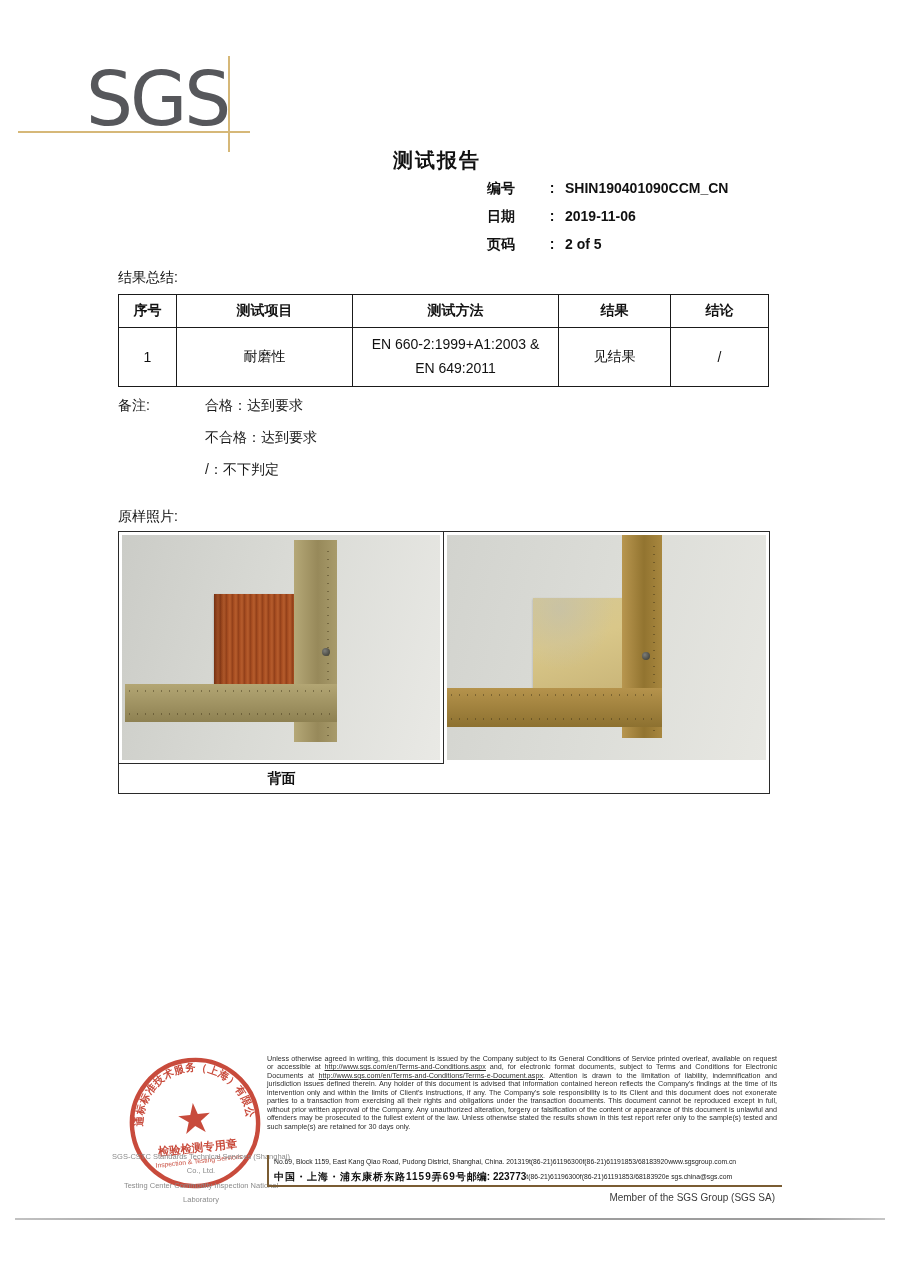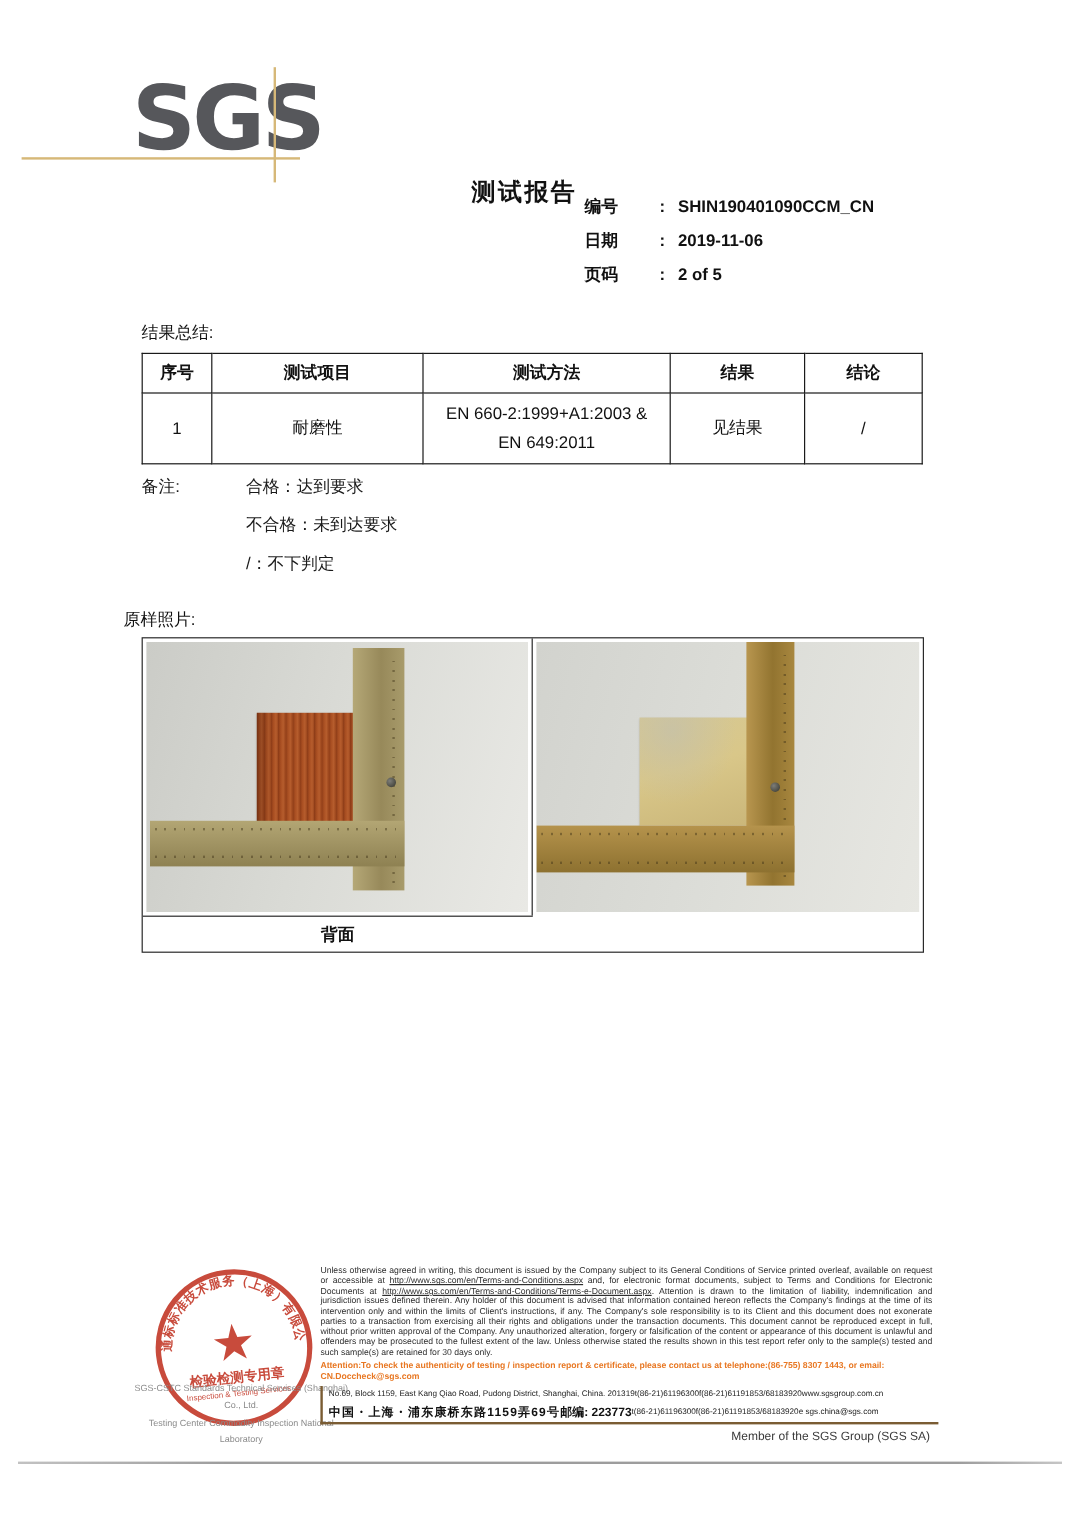--- a/index.html
+++ b/index.html
@@ -4,48 +4,48 @@
 <style>
   html,body { margin:0; padding:0; background:#fff; }
   .page {
     position:relative; width:900px; height:1279px; background:#ffffff;
     font-family:"Liberation Sans","DejaVu Sans",sans-serif; color:#1a1a1a;
     overflow:hidden;
   }
   .abs { position:absolute; }
 
   
-  .logo-text { left:86px; top:62px; font-size:74px; font-weight:700; color:#56575b;
-               letter-spacing:-3px; line-height:1; font-family:"DejaVu Sans","Liberation Sans",sans-serif;margin-left:24px; }
+  .logo-text { left:86px; top:62px; font-size:74px; font-weight:400; color:#56575b;
+               letter-spacing:-3px; line-height:1; font-family:"DejaVu Sans","Liberation Sans",sans-serif; }
   .logo-hline { left:18px; top:131px; width:232px; height:2px; background:#d6b878; }
   .logo-vline { left:228px; top:56px; width:2px; height:96px; background:#d6b878; }
 
   
   .doc-title { left:393px; top:147px; font-size:20px; font-weight:bold; letter-spacing:2px; color:#111; }
-  .hfields { left:487px; top:164px; }
+  .hfields { left:487px; top:180px; }
   .hrow { display:flex; align-items:baseline; height:28px; font-size:14px; font-weight:bold; color:#111; }
   .hrow .lbl { width:52px; }
   .hrow .col { width:26px; text-align:center; }
 
   
   .sec-label { font-size:14px; color:#111; }
   .sum-label { left:118px; top:269px; }
   table.sum { left:118px; top:294px; width:650px; border-collapse:collapse; table-layout:fixed; }
   table.sum th, table.sum td { border:1.5px solid #1a1a1a; text-align:center; vertical-align:middle;
        font-size:14px; color:#111; padding:0; }
   table.sum th { height:32px; font-weight:bold; }
   table.sum td { height:58px; }
   .method-cell { font-size:13.5px; line-height:1.7; }
 
   
   .rem-label { left:118px; top:397px; font-size:14px; }
   .rem-line { left:205px; font-size:14px; }
 
   
-  .photo-label { left:103px; top:508px;text-align:center; }
+  .photo-label { left:118px; top:508px;text-align:center; }
   .photo-table { left:118px; top:531px; width:650px; border:1.5px solid #2a2a2a;
                  display:grid; grid-template-columns:1fr 1fr; grid-template-rows:231px 30px; background:#fff; }
   .pcell { position:relative; padding:3px; }
   .pcell.first { border-right:1.5px solid #2a2a2a; }
   .pcap { border-top:1.5px solid #2a2a2a; display:flex; align-items:center; justify-content:center;
           font-size:14px; font-weight:bold; color:#111; }
   .pcap.first { border-right:1.5px solid #2a2a2a; }
   .photo { position:relative; width:100%; height:100%; overflow:hidden; }
   .photo.front { background:linear-gradient(105deg,#cbccc7 0%,#d9dad5 45%,#e9e9e5 100%); }
   .photo.back  { background:linear-gradient(105deg,#d2d3ce 0%,#dcddd8 50%,#e7e7e2 100%); }
@@ -155,21 +155,21 @@
           <div>EN 649:2011</div>
         </td>
         <td>见结果</td>
         <td>/</td>
       </tr>
     </tbody>
   </table>
 
   <div class="abs rem-label">备注:</div>
   <div class="abs rem-line" style="top:397px">合格：达到要求</div>
-  <div class="abs rem-line" style="top:429px">不合格：未到达要求</div>
+  <div class="abs rem-line" style="top:429px">不合格：达到要求</div>
   <div class="abs rem-line" style="top:461px">/：不下判定</div>
 
   <div class="abs sec-label photo-label">原样照片:</div>
 
   <div class="abs photo-table">
     <div class="pcell first">
       <div class="photo front">
         <div class="sample"></div>
         <div class="arm arm-v">
           <div class="ticks-v" style="right:18%"></div>
@@ -210,21 +210,20 @@
     <text x="70" y="111" text-anchor="middle" font-size="6.8" fill="#c43c2c">Inspection &amp; Testing Services</text>
   </svg>
 
   <div class="abs stamp-company">
     <div>SGS-CSTC Standards Technical Services (Shanghai) Co., Ltd.</div>
     <div>Testing Center Commodity Inspection National Laboratory</div>
   </div>
 
   <div class="abs legal"><span>Unless otherwise agreed in writing, this document is issued by the Company subject to its General Conditions of Service printed overleaf, available on request or accessible at </span><span class="lnk">http://www.sgs.com/en/Terms-and-Conditions.aspx</span><span> and, for electronic format documents, subject to Terms and Conditions for Electronic Documents at </span><span class="lnk">http://www.sgs.com/en/Terms-and-Conditions/Terms-e-Document.aspx</span><span>. Attention is drawn to the limitation of liability, indemnification and jurisdiction issues defined therein. Any holder of this document is advised that information contained hereon reflects the Company's findings at the time of its intervention only and within the limits of Client's instructions, if any. The Company's sole responsibility is to its Client and this document does not exonerate parties to a transaction from exercising all their rights and obligations under the transaction documents. This document cannot be reproduced except in full, without prior written approval of the Company. Any unauthorized alteration, forgery or falsification of the content or appearance of this document is unlawful and offenders may be prosecuted to the fullest extent of the law. Unless otherwise stated the results shown in this test report refer only to the sample(s) tested and such sample(s) are retained for 30 days only.</span></div>
 
-  <div class="abs attention">Attention:To check the authenticity of testing / inspection report &amp; certificate, please contact us at telephone:(86-755) 8307 1443, or email: CN.Doccheck@sgs.com</div>
 
   <div class="abs contact">
     <div class="crow en">
       <span>No.69, Block 1159, East Kang Qiao Road, Pudong District, Shanghai, China. 201319</span>
       <span>t(86-21)61196300</span>
       <span>f(86-21)61191853/68183920</span>
       <span>www.sgsgroup.com.cn</span>
     </div>
     <div class="crow cn">
       <span class="cn-addr">中国・上海・浦东康桥东路1159弄69号</span>

